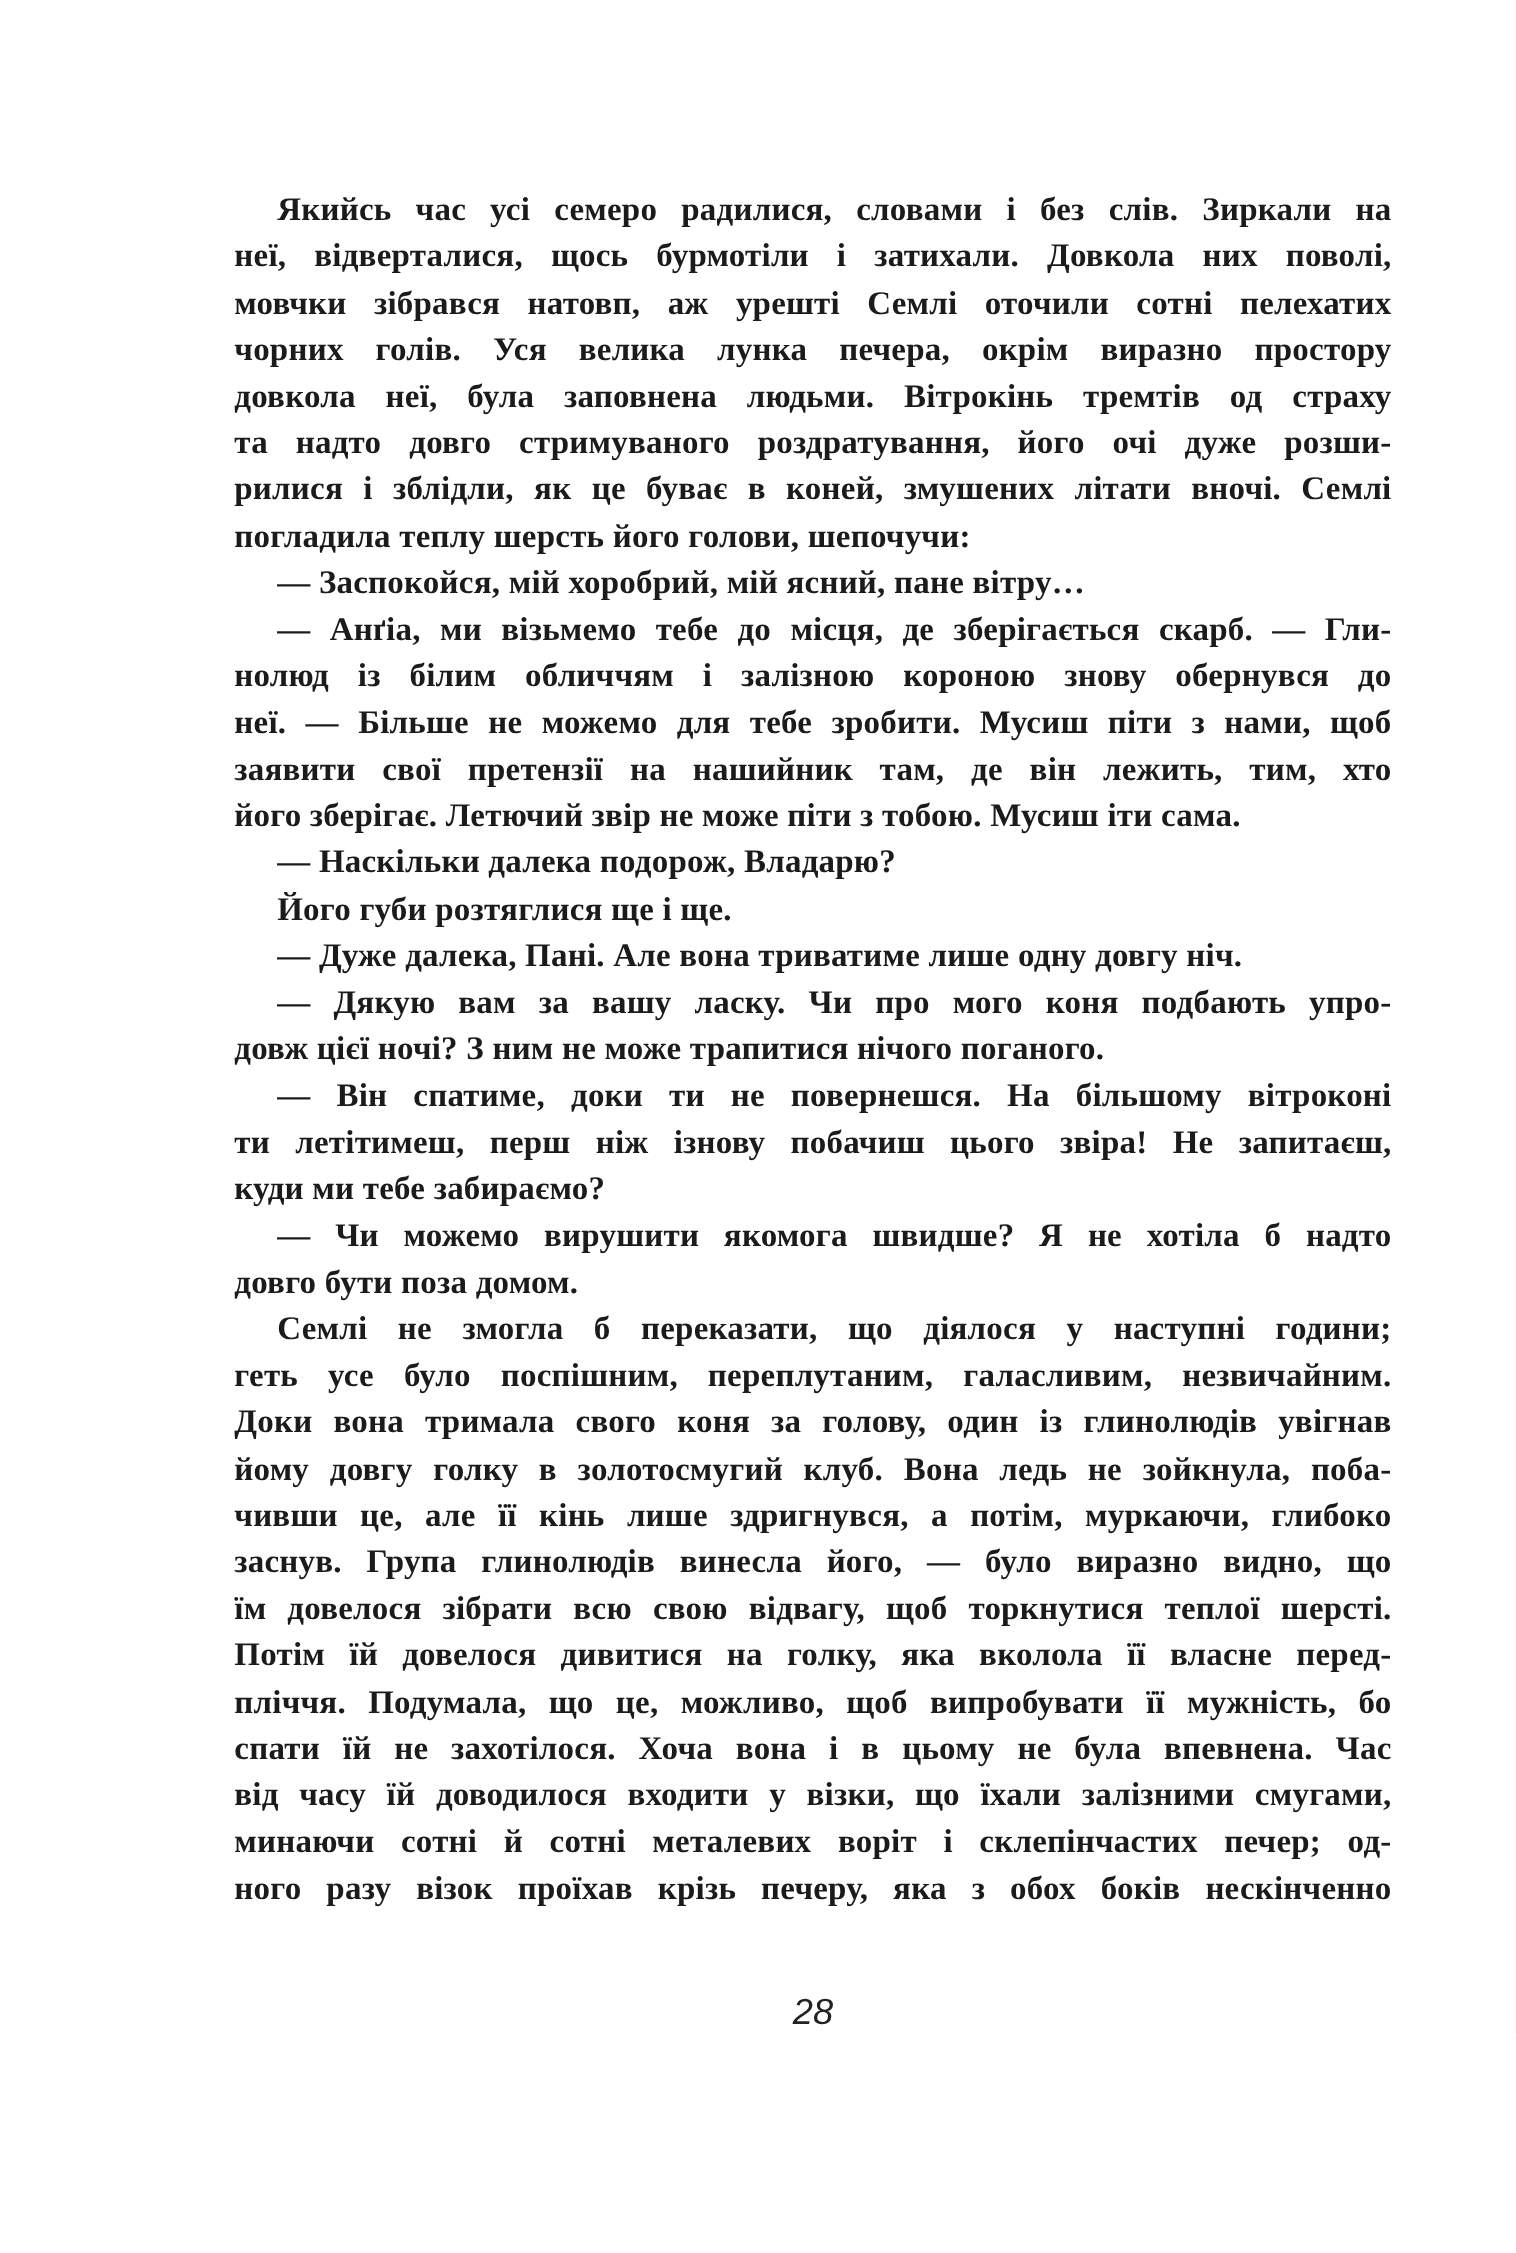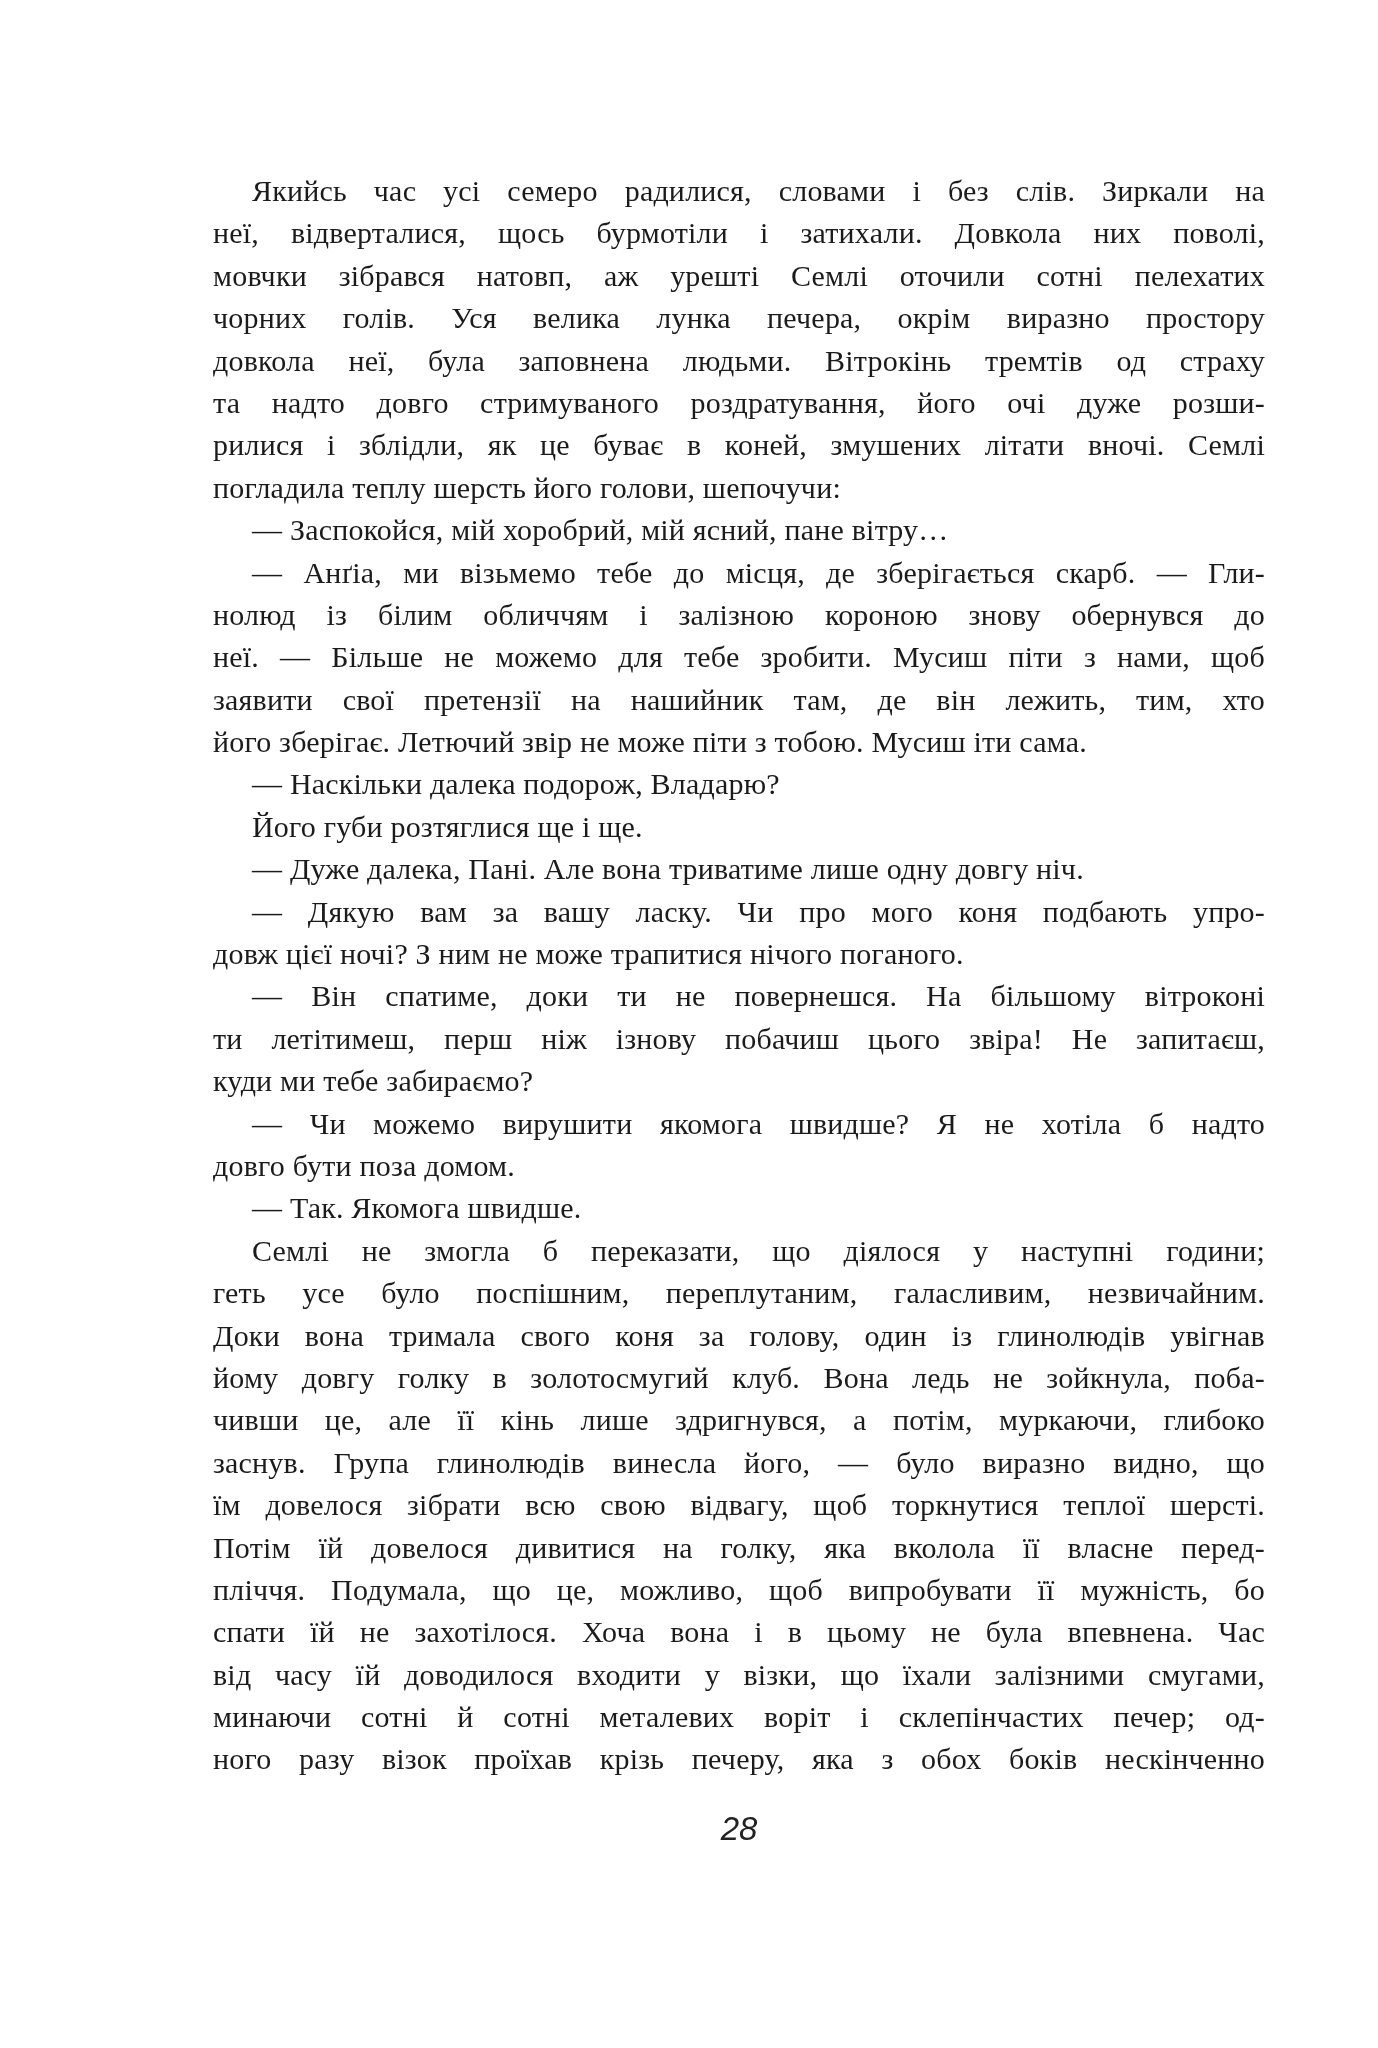--- a/index.html
+++ b/index.html
@@ -24,20 +24,21 @@
     font-size: 30px;
     line-height: 42.4px;
     color: #1b1b1b;
     letter-spacing: 0.2px;
   }
   .line {
     text-align: justify;
     text-align-last: justify;
     white-space: normal;
     height: 42.4px;
+    font-weight: bold;
   }
   .line.last {
     text-align: center;
     text-align-last: left;
   }
   .line.indent {
     text-indent: 39px;
   }
   .folio {
     position: absolute;
@@ -74,21 +75,20 @@
       <div class="line indent last">— Наскільки далека подорож, Владарю?</div>
       <div class="line indent last">Його губи розтяглися ще і ще.</div>
       <div class="line indent last">— Дуже далека, Пані. Але вона триватиме лише одну довгу ніч.</div>
       <div class="line indent">— Дякую вам за вашу ласку. Чи про мого коня подбають упро-</div>
       <div class="line last">довж цієї ночі? З ним не може трапитися нічого поганого.</div>
       <div class="line indent">— Він спатиме, доки ти не повернешся. На більшому вітроконі</div>
       <div class="line">ти летітимеш, перш ніж ізнову побачиш цього звіра! Не запитаєш,</div>
       <div class="line last">куди ми тебе забираємо?</div>
       <div class="line indent">— Чи можемо вирушити якомога швидше? Я не хотіла б надто</div>
       <div class="line last">довго бути поза домом.</div>
-      <div class="line indent last">— Так. Якомога швидше.</div>
       <div class="line indent">Семлі не змогла б переказати, що діялося у наступні години;</div>
       <div class="line">геть усе було поспішним, переплутаним, галасливим, незвичайним.</div>
       <div class="line">Доки вона тримала свого коня за голову, один із глинолюдів увігнав</div>
       <div class="line">йому довгу голку в золотосмугий клуб. Вона ледь не зойкнула, поба-</div>
       <div class="line">чивши це, але її кінь лише здригнувся, а потім, муркаючи, глибоко</div>
       <div class="line">заснув. Група глинолюдів винесла його, — було виразно видно, що</div>
       <div class="line">їм довелося зібрати всю свою відвагу, щоб торкнутися теплої шерсті.</div>
       <div class="line">Потім їй довелося дивитися на голку, яка вколола її власне перед-</div>
       <div class="line">пліччя. Подумала, що це, можливо, щоб випробувати її мужність, бо</div>
       <div class="line">спати їй не захотілося. Хоча вона і в цьому не була впевнена. Час</div>

